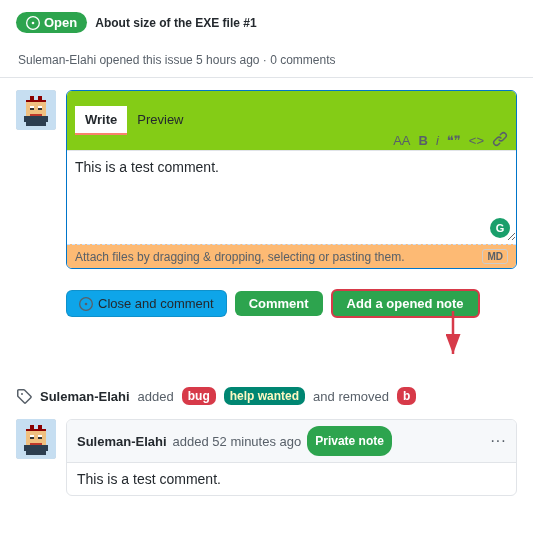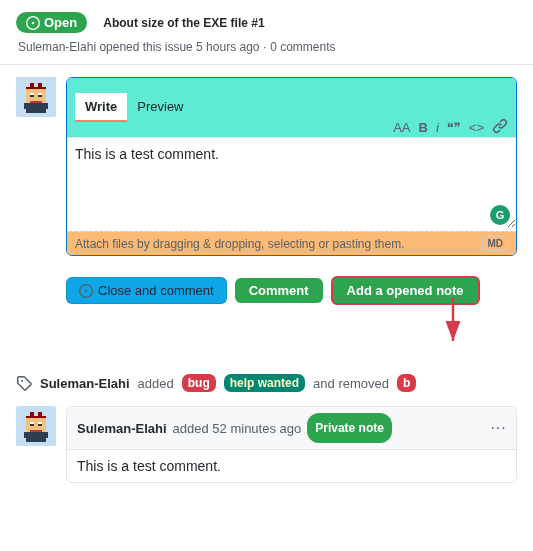--- a/index.html
+++ b/index.html
@@ -14,22 +14,22 @@
     }
 
     
     .issue-header {
       padding: 12px 16px 10px 16px;
       border-bottom: 1px solid #e1e4e8;
     }
     .issue-title-row {
       display: flex;
       align-items: center;
-      gap: 16px;
-      margin-bottom: 7px;
+      gap: 8px;
+      margin-bottom: 20px;
     }
     .open-badge {
       display: inline-flex;
       align-items: center;
       gap: 4px;
       background: #2da44e;
       color: #fff;
       border-radius: 20px;
       padding: 3px 10px;
       font-size: 13px;
@@ -73,21 +73,21 @@
     }
     .comment-body {
       flex: 1;
       border: 1px solid #0075ca;
       border-radius: 6px;
       overflow: hidden;
     }
     .tabs-bar {
       display: flex;
       align-items: center;
-      background: #5eead4;
+      background: #84cc16;
       border-bottom: 1px solid #e1e4e8;
       padding: 0 8px;
     }
     .tab {
       padding: 6px 10px;
       font-size: 13px;
       cursor: pointer;
       border-bottom: 2px solid transparent;
       color: #24292e;
     }

